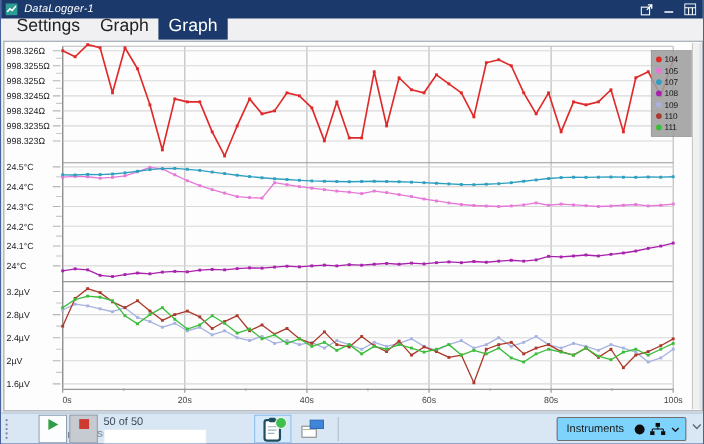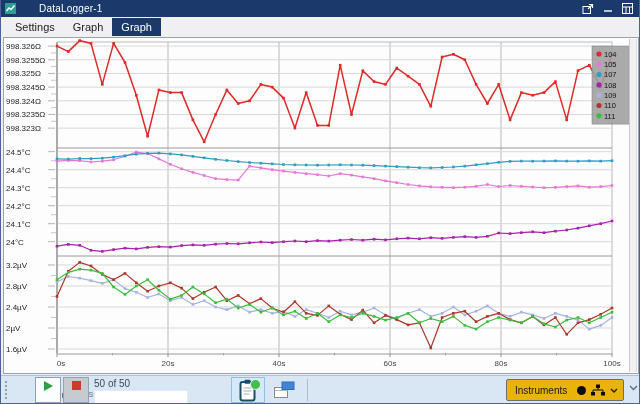--- a/index.html
+++ b/index.html
@@ -1,24 +1,24 @@
 <!DOCTYPE html>
 <html><head>
 <meta charset="utf-8">
 <style>
   html,body{margin:0;padding:0;background:#e8e8e8;font-family:"Liberation Sans",sans-serif;}
   .window{position:relative;width:640px;height:404px;background:#f0eff1;overflow:hidden;
           border-left:1px solid #48639c;border-right:1px solid #48639c;border-bottom:1px solid #48639c;box-sizing:border-box;}
   .titlebar{position:absolute;left:0;top:0;width:100%;height:17px;background:#1b3a6b;display:flex;align-items:center;}
   .app-icon{margin-left:4px;display:flex;}
-  .title{color:#fff;font-size:10px;margin-left:23px;letter-spacing:.2px;}
+  .title{color:#fff;font-size:10px;margin-left:6px;letter-spacing:.2px;font-style:italic;}
   .win-controls{margin-left:auto;display:flex;align-items:center;gap:7px;margin-right:5px;}
   .wc{display:flex;align-items:center;justify-content:center;width:13px;height:12px;cursor:pointer;}
   .tabbar{position:absolute;left:0;top:17px;width:100%;height:19px;background:#f0eff1;display:flex;align-items:flex-end;padding-left:5px;box-sizing:border-box;}
-  .tab{font-size:11px;color:#222;padding:3px 9px 3px 9px;cursor:pointer;}
+  .tab{font-size:16px;color:#222;padding:3px 9px 3px 9px;cursor:pointer;}
   .tab.selected{background:#1b3a6b;color:#fff;}
   .graph-panel{position:absolute;left:2px;top:37px;width:636px;height:337px;background:#fdfdfd;border:1px solid #9aa2ab;box-sizing:border-box;}
   #plot{position:absolute;left:0;top:0;}
   .side-strip{position:absolute;right:1px;top:1px;width:6px;height:333px;background:#f1f1f1;border-left:1px solid #c9c9c9;border-right:1px solid #dcdcdc;}
   .statusbar{position:absolute;left:0;top:375px;width:100%;height:28px;background:#d9e7f5;border-top:1px solid #b0c0d2;}
   .grip{position:absolute;left:4px;top:5px;display:flex;flex-direction:column;gap:2px;cursor:grab;}
   .grip i{width:2px;height:2px;border-radius:50%;background:#76879b;}
   .btn{position:absolute;top:1px;width:26px;height:26px;display:flex;flex-direction:column;align-items:center;justify-content:center;gap:1px;box-sizing:border-box;cursor:pointer;}
   .btn.run{left:34px;background:#fcfdfe;border:1px solid #8fa0b4;}
   .btn.stop{left:62px;background:#c6cbd1;border:1px solid #9aa2ab;}
@@ -26,21 +26,21 @@
   .blabel.grey{color:#8a95a2;font-weight:bold;}
   .play-ico{width:0;height:0;border-left:9px solid #2f9e44;border-top:5px solid transparent;border-bottom:5px solid transparent;}
   .stop-ico{width:9px;height:9px;background:#cf3a30;}
   .progress-wrap{position:absolute;left:93px;top:2px;width:94px;}
   .ptext{font-size:10px;color:#3d4a59;text-align:left;height:11px;}
   .pbar{margin-top:1px;height:12px;background:#ffffff;border:1px solid #e2ebf4;border-radius:1px;}
   .tool-highlight{position:absolute;left:230px;top:1px;width:34px;height:26px;background:#d6e9fb;border:1px solid #90bfec;box-sizing:border-box;display:flex;align-items:center;justify-content:center;cursor:pointer;}
   .badge{position:absolute;right:3px;top:1px;width:9px;height:9px;border-radius:50%;background:#3fbf4f;border:1px solid #e9f6ec;}
   .winicon{position:absolute;left:269px;top:3px;width:28px;height:23px;display:flex;align-items:center;justify-content:center;cursor:pointer;}
   .vsep{position:absolute;left:306px;top:3px;width:1px;height:22px;background:#aebdcc;}
-  .instruments{position:absolute;left:505px;top:3px;width:118px;height:22px;background:#eab308;border:1px solid #6e6e6e;border-radius:2px;display:flex;align-items:center;box-sizing:border-box;cursor:pointer;}
+  .instruments{position:absolute;left:505px;top:3px;width:118px;height:22px;background:#7dd3fc;border:1px solid #6e6e6e;border-radius:2px;display:flex;align-items:center;box-sizing:border-box;cursor:pointer;}
   .instr-label{font-size:10px;color:#191919;margin-left:8px;flex:1;}
   .circle-ico{width:9px;height:9px;border-radius:50%;background:#0d0d0d;margin-right:5px;}
   .instr-chev{margin:0 5px 0 5px;display:flex;}
   .endchev{position:absolute;left:628px;top:9px;display:flex;cursor:pointer;}
 </style>
 </head>
 <body>
 
 <div class="window">
 

